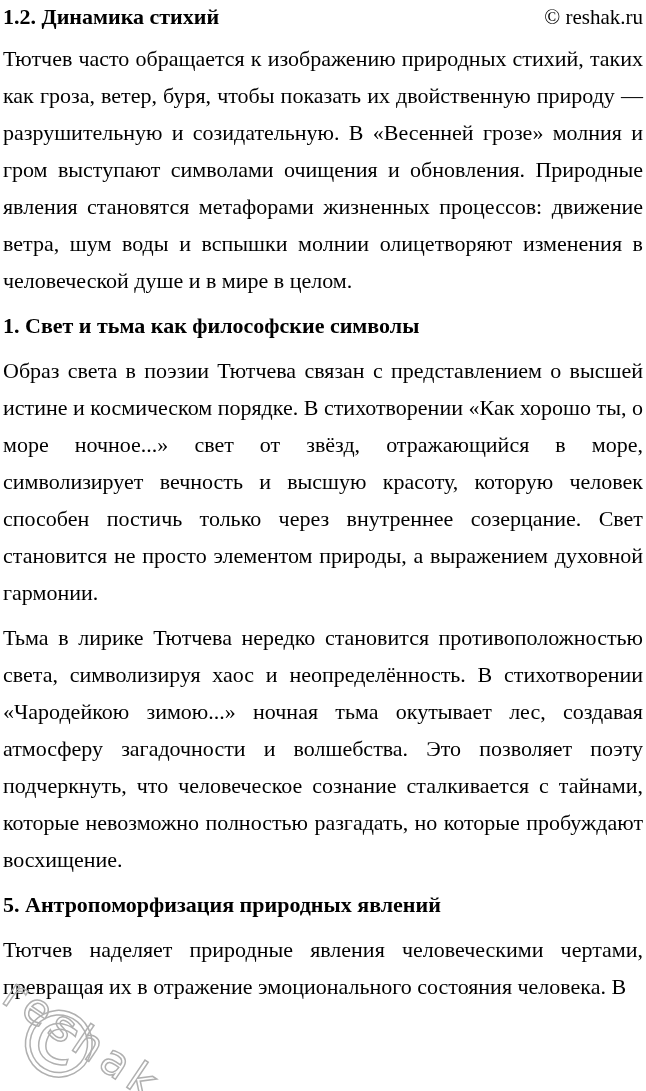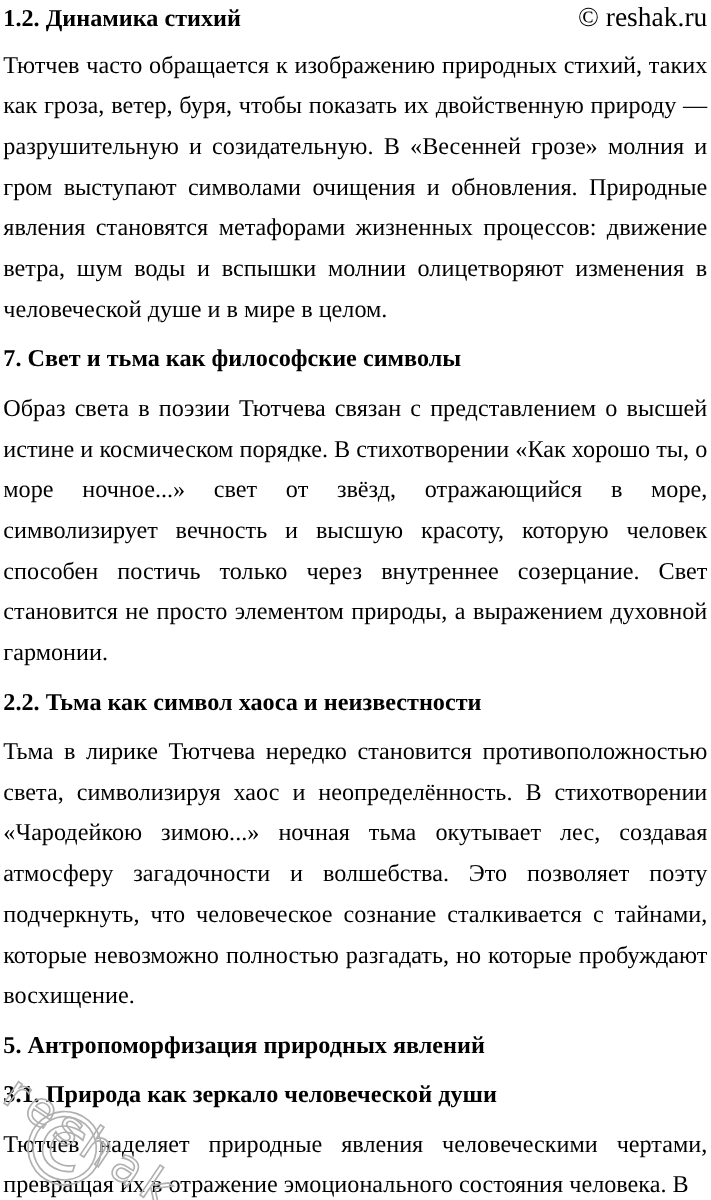--- a/index.html
+++ b/index.html
@@ -24,21 +24,21 @@
     justify-content: space-between;
     align-items: baseline;
     line-height: 28px;
     margin-bottom: 9px;
   }
   .h-title {
     font-weight: bold;
     font-size: 22px;
   }
   .h-copy {
-    font-size: 25px;
+    font-size: 21px;
   }
   .para {
     margin: 0 0 8px 0;
     line-height: 37px;
     text-align: justify;
   }
   .heading {
     margin: 0 0 8px 0;
     line-height: 37px;
     font-size: 22px;
@@ -76,31 +76,29 @@
 
 <div class="page">
 
   <div class="header-row">
     <span class="h-title">1.2. Динамика стихий</span>
     <span class="h-copy">© reshak.ru</span>
   </div>
 
   <p class="para">Тютчев часто обращается к изображению природных стихий, таких как гроза, ветер, буря, чтобы показать их двойственную природу — разрушительную и созидательную. В «Весенней грозе» молния и гром выступают символами очищения и обновления. Природные явления становятся метафорами жизненных процессов: движение ветра, шум воды и вспышки молнии олицетворяют изменения в человеческой душе и в мире в целом.</p>
 
-  <h2 class="heading">7. Свет и тьма как философские символы</h2>
+  <h2 class="heading">1. Свет и тьма как философские символы</h2>
 
 
   <p class="para">Образ света в поэзии Тютчева связан с представлением о высшей истине и космическом порядке. В стихотворении «Как хорошо ты, о море ночное...» свет от звёзд, отражающийся в море, символизирует вечность и высшую красоту, которую человек способен постичь только через внутреннее созерцание. Свет становится не просто элементом природы, а выражением духовной гармонии.</p>
 
-  <h2 class="heading">2.2. Тьма как символ хаоса и неизвестности</h2>
 
   <p class="para">Тьма в лирике Тютчева нередко становится противоположностью света, символизируя хаос и неопределённость. В стихотворении «Чародейкою зимою...» ночная тьма окутывает лес, создавая атмосферу загадочности и волшебства. Это позволяет поэту подчеркнуть, что человеческое сознание сталкивается с тайнами, которые невозможно полностью разгадать, но которые пробуждают восхищение.</p>
 
   <h2 class="heading">5. Антропоморфизация природных явлений</h2>
 
-  <h2 class="heading">3.1. Природа как зеркало человеческой души</h2>
 
   <p class="para">Тютчев наделяет природные явления человеческими чертами, превращая их в отражение эмоционального состояния человека. В</p>
 
   <span class="wm-sym">©</span>
   <span class="wm-text">reshak.ru</span>
 
 </div>
 
 </body></html>

